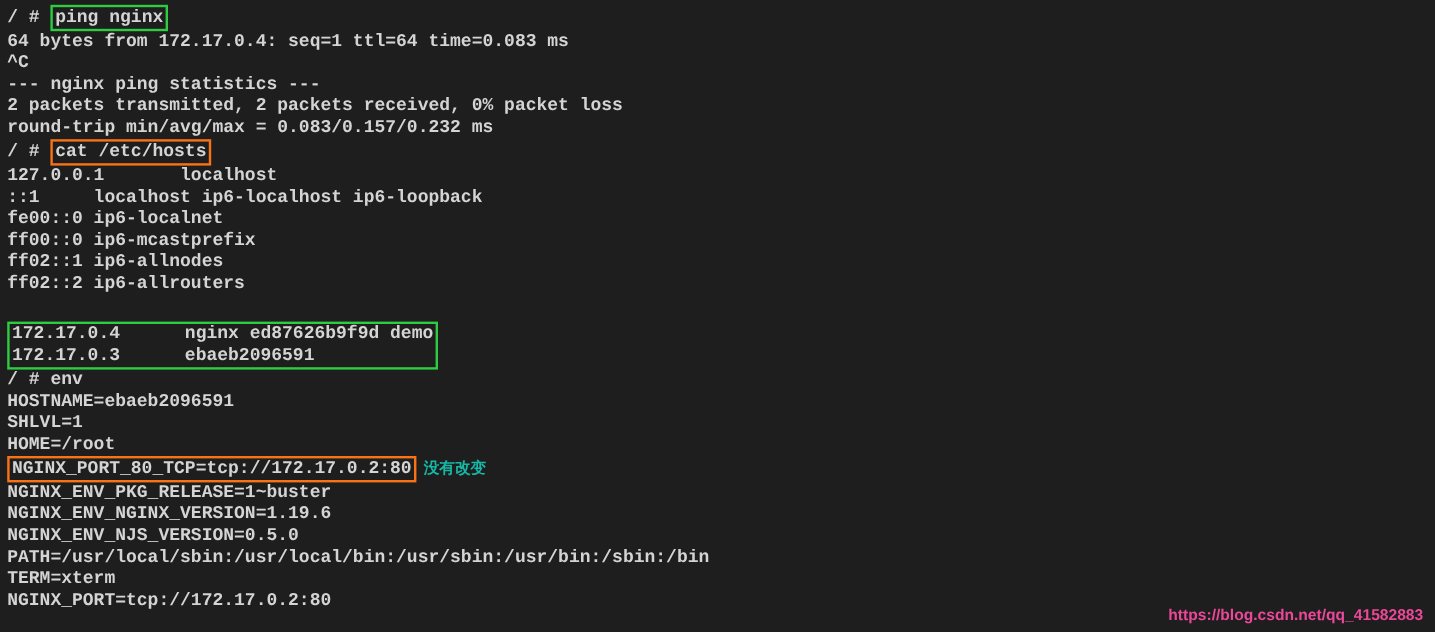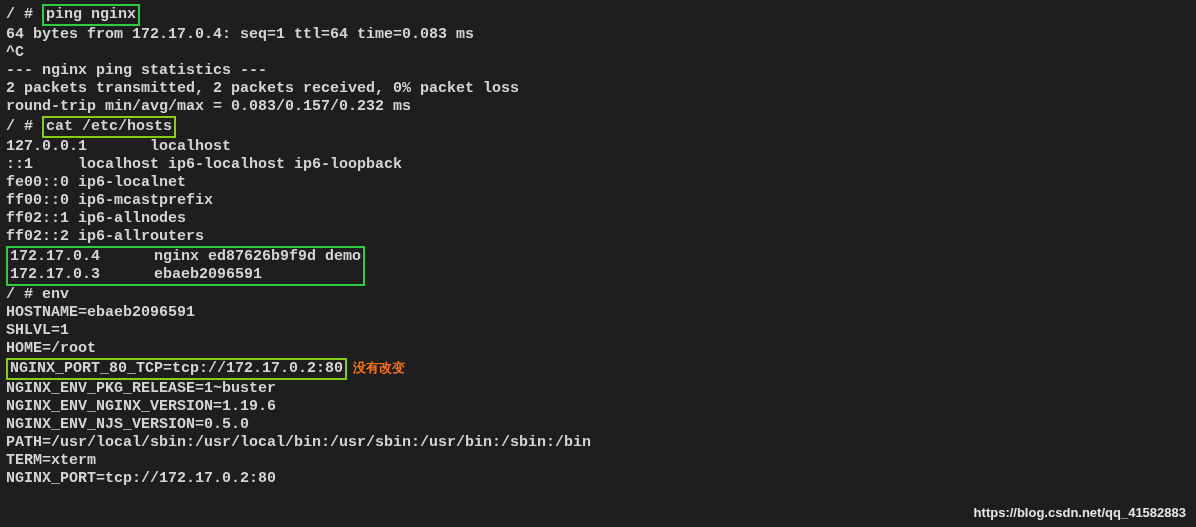--- a/index.html
+++ b/index.html
@@ -18,37 +18,38 @@
     .line { white-space: pre; }
     .box-green {
       border: 2px solid #2ecc40;
       padding: 0 2px;
       display: inline-block;
     }
     .box-green-multi {
       border: 2px solid #2ecc40;
       padding: 0 2px;
       display: inline-block;
+      margin-top: 22px;
     }
     .box-red {
-      border: 2px solid #84cc16;
+      border: 2px solid #f97316;
       padding: 0 2px;
       display: inline-block;
     }
     .annotation {
-      color: #f97316;
+      color: #14b8a6;
       font-size: 13px;
       margin-left: 6px;
       font-family: "Microsoft YaHei", sans-serif;
     }
     .watermark {
       position: absolute;
       bottom: 6px;
       right: 10px;
-      color: #e5e5e5;
+      color: #ec4899;
       font-size: 13px;
       font-family: "Segoe UI", Arial, sans-serif;
     }
     .l { display: block; }
   </style>
 </head>
 <body>
 
 <div>
 

